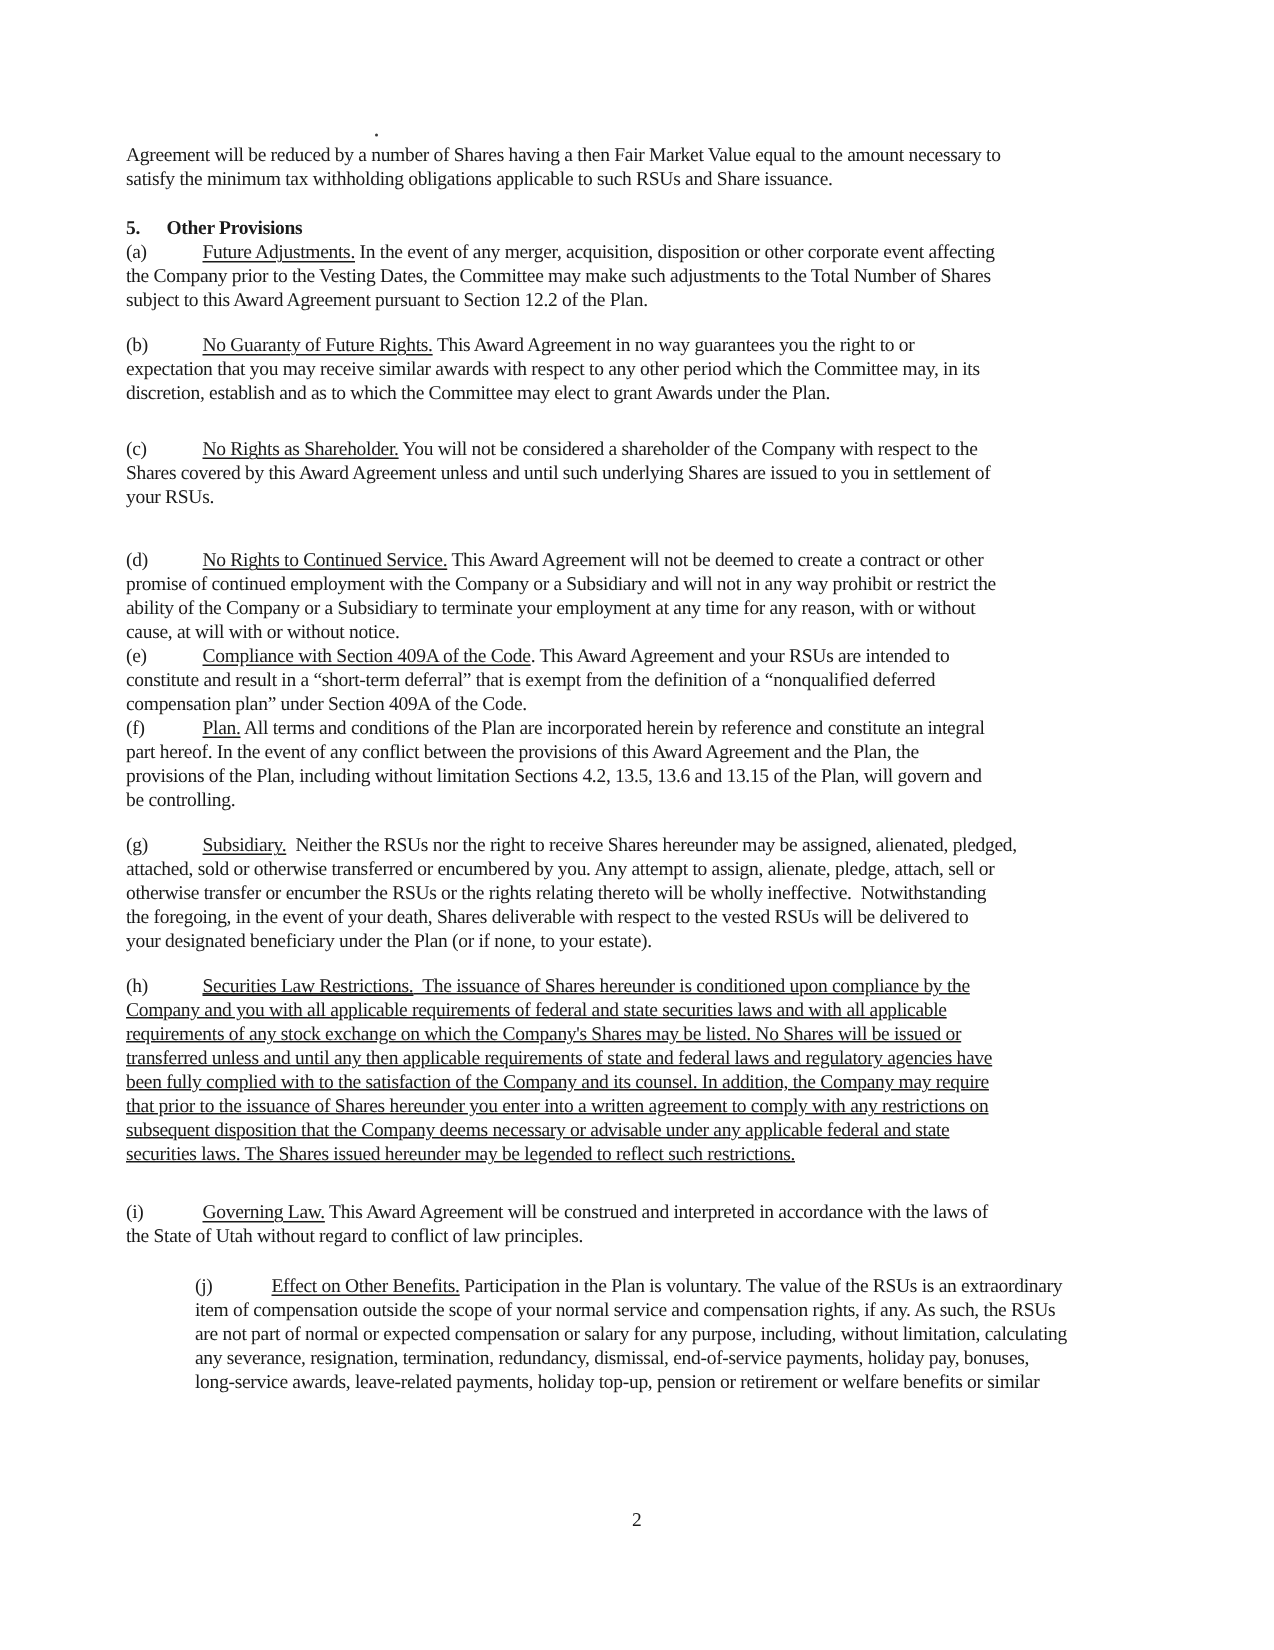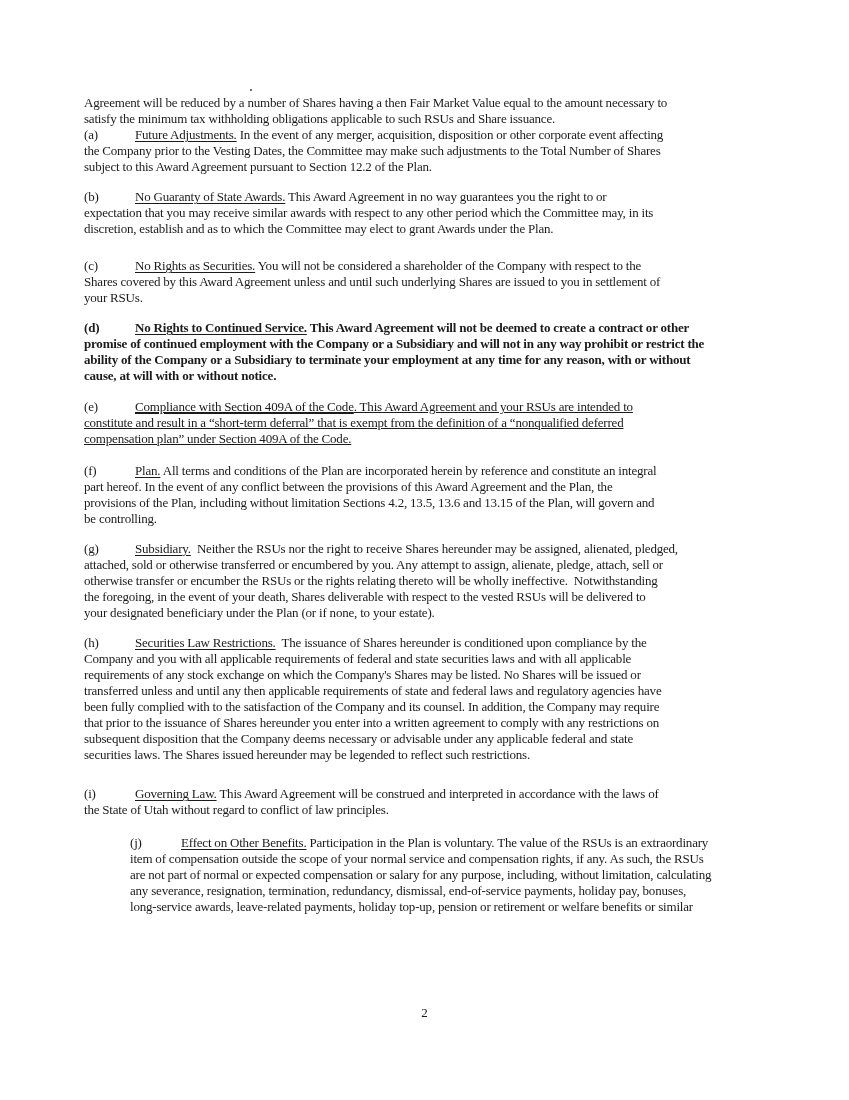--- a/index.html
+++ b/index.html
@@ -68,48 +68,49 @@
 </style>
 </head>
 <body>
 
 <div class="stray-mark"></div>
 
 <div class="doc">
   <p class="intro">Agreement will be reduced by a number of Shares having a then Fair Market Value equal to the amount necessary to
 satisfy the minimum tax withholding obligations applicable to such RSUs and Share issuance.</p>
 
+  <p class="heading"><span class="hnum">5.</span><span>Other Provisions</span></p>
 
   <div id="provisions">
       <p class="para" style=""><span class="plabel">(a)</span><span class="ptitle">Future Adjustments.</span><span> In the event of any merger, acquisition, disposition or other corporate event affecting
 the Company prior to the Vesting Dates, the Committee may make such adjustments to the Total Number of Shares
 subject to this Award Agreement pursuant to Section 12.2 of the Plan.</span></p>
-      <p class="para" style="margin-top: 14px;"><span class="plabel">(b)</span><span class="ptitle">No Guaranty of State Awards.</span><span> This Award Agreement in no way guarantees you the right to or
+      <p class="para" style="margin-top: 14px;"><span class="plabel">(b)</span><span class="ptitle">No Guaranty of Future Rights.</span><span> This Award Agreement in no way guarantees you the right to or
 expectation that you may receive similar awards with respect to any other period which the Committee may, in its
 discretion, establish and as to which the Committee may elect to grant Awards under the Plan.</span></p>
-      <p class="para" style="margin-top: 21px;"><span class="plabel">(c)</span><span class="ptitle">No Rights as Securities.</span><span> You will not be considered a shareholder of the Company with respect to the
+      <p class="para" style="margin-top: 21px;"><span class="plabel">(c)</span><span class="ptitle">No Rights as Shareholder.</span><span> You will not be considered a shareholder of the Company with respect to the
 Shares covered by this Award Agreement unless and until such underlying Shares are issued to you in settlement of
 your RSUs.</span></p>
-      <p class="para" style="margin-top: 14px; font-weight: bold;"><span class="plabel">(d)</span><span class="ptitle">No Rights to Continued Service.</span><span> This Award Agreement will not be deemed to create a contract or other
+      <p class="para" style="margin-top: 26px;"><span class="plabel">(d)</span><span class="ptitle">No Rights to Continued Service.</span><span> This Award Agreement will not be deemed to create a contract or other
 promise of continued employment with the Company or a Subsidiary and will not in any way prohibit or restrict the
 ability of the Company or a Subsidiary to terminate your employment at any time for any reason, with or without
 cause, at will with or without notice.</span></p>
-      <p class="para" style="margin-top: 15px; text-decoration: underline;"><span class="plabel">(e)</span><span class="ptitle">Compliance with Section 409A of the Code</span><span>. This Award Agreement and your RSUs are intended to
+      <p class="para" style=""><span class="plabel">(e)</span><span class="ptitle">Compliance with Section 409A of the Code</span><span>. This Award Agreement and your RSUs are intended to
 constitute and result in a “short-term deferral” that is exempt from the definition of a “nonqualified deferred
 compensation plan” under Section 409A of the Code.</span></p>
-      <p class="para" style="margin-top: 16px;"><span class="plabel">(f)</span><span class="ptitle">Plan.</span><span> All terms and conditions of the Plan are incorporated herein by reference and constitute an integral
+      <p class="para" style=""><span class="plabel">(f)</span><span class="ptitle">Plan.</span><span> All terms and conditions of the Plan are incorporated herein by reference and constitute an integral
 part hereof. In the event of any conflict between the provisions of this Award Agreement and the Plan, the
 provisions of the Plan, including without limitation Sections 4.2, 13.5, 13.6 and 13.15 of the Plan, will govern and
 be controlling.</span></p>
       <p class="para" style="margin-top: 14px;"><span class="plabel">(g)</span><span class="ptitle">Subsidiary.</span><span>  Neither the RSUs nor the right to receive Shares hereunder may be assigned, alienated, pledged,
 attached, sold or otherwise transferred or encumbered by you. Any attempt to assign, alienate, pledge, attach, sell or
 otherwise transfer or encumber the RSUs or the rights relating thereto will be wholly ineffective.  Notwithstanding
 the foregoing, in the event of your death, Shares deliverable with respect to the vested RSUs will be delivered to
 your designated beneficiary under the Plan (or if none, to your estate).</span></p>
-      <p class="para" style="margin-top: 14px;"><span class="plabel">(h)</span><span class="ptitle">Securities Law Restrictions.</span><span>  The issuance of Shares hereunder is conditioned upon compliance by the
+      <p class="para" style="margin-top: 14px; text-decoration: underline;"><span class="plabel">(h)</span><span class="ptitle">Securities Law Restrictions.</span><span>  The issuance of Shares hereunder is conditioned upon compliance by the
 Company and you with all applicable requirements of federal and state securities laws and with all applicable
 requirements of any stock exchange on which the Company's Shares may be listed. No Shares will be issued or
 transferred unless and until any then applicable requirements of state and federal laws and regulatory agencies have
 been fully complied with to the satisfaction of the Company and its counsel. In addition, the Company may require
 that prior to the issuance of Shares hereunder you enter into a written agreement to comply with any restrictions on
 subsequent disposition that the Company deems necessary or advisable under any applicable federal and state
 securities laws. The Shares issued hereunder may be legended to reflect such restrictions.</span></p>
       <p class="para" style="margin-top: 23px;"><span class="plabel">(i)</span><span class="ptitle">Governing Law.</span><span> This Award Agreement will be construed and interpreted in accordance with the laws of
 the State of Utah without regard to conflict of law principles.</span></p>
       <p class="para" style="margin-top: 17px; margin-left: 46px;"><span class="plabel">(j)</span><span class="ptitle">Effect on Other Benefits.</span><span> Participation in the Plan is voluntary. The value of the RSUs is an extraordinary

